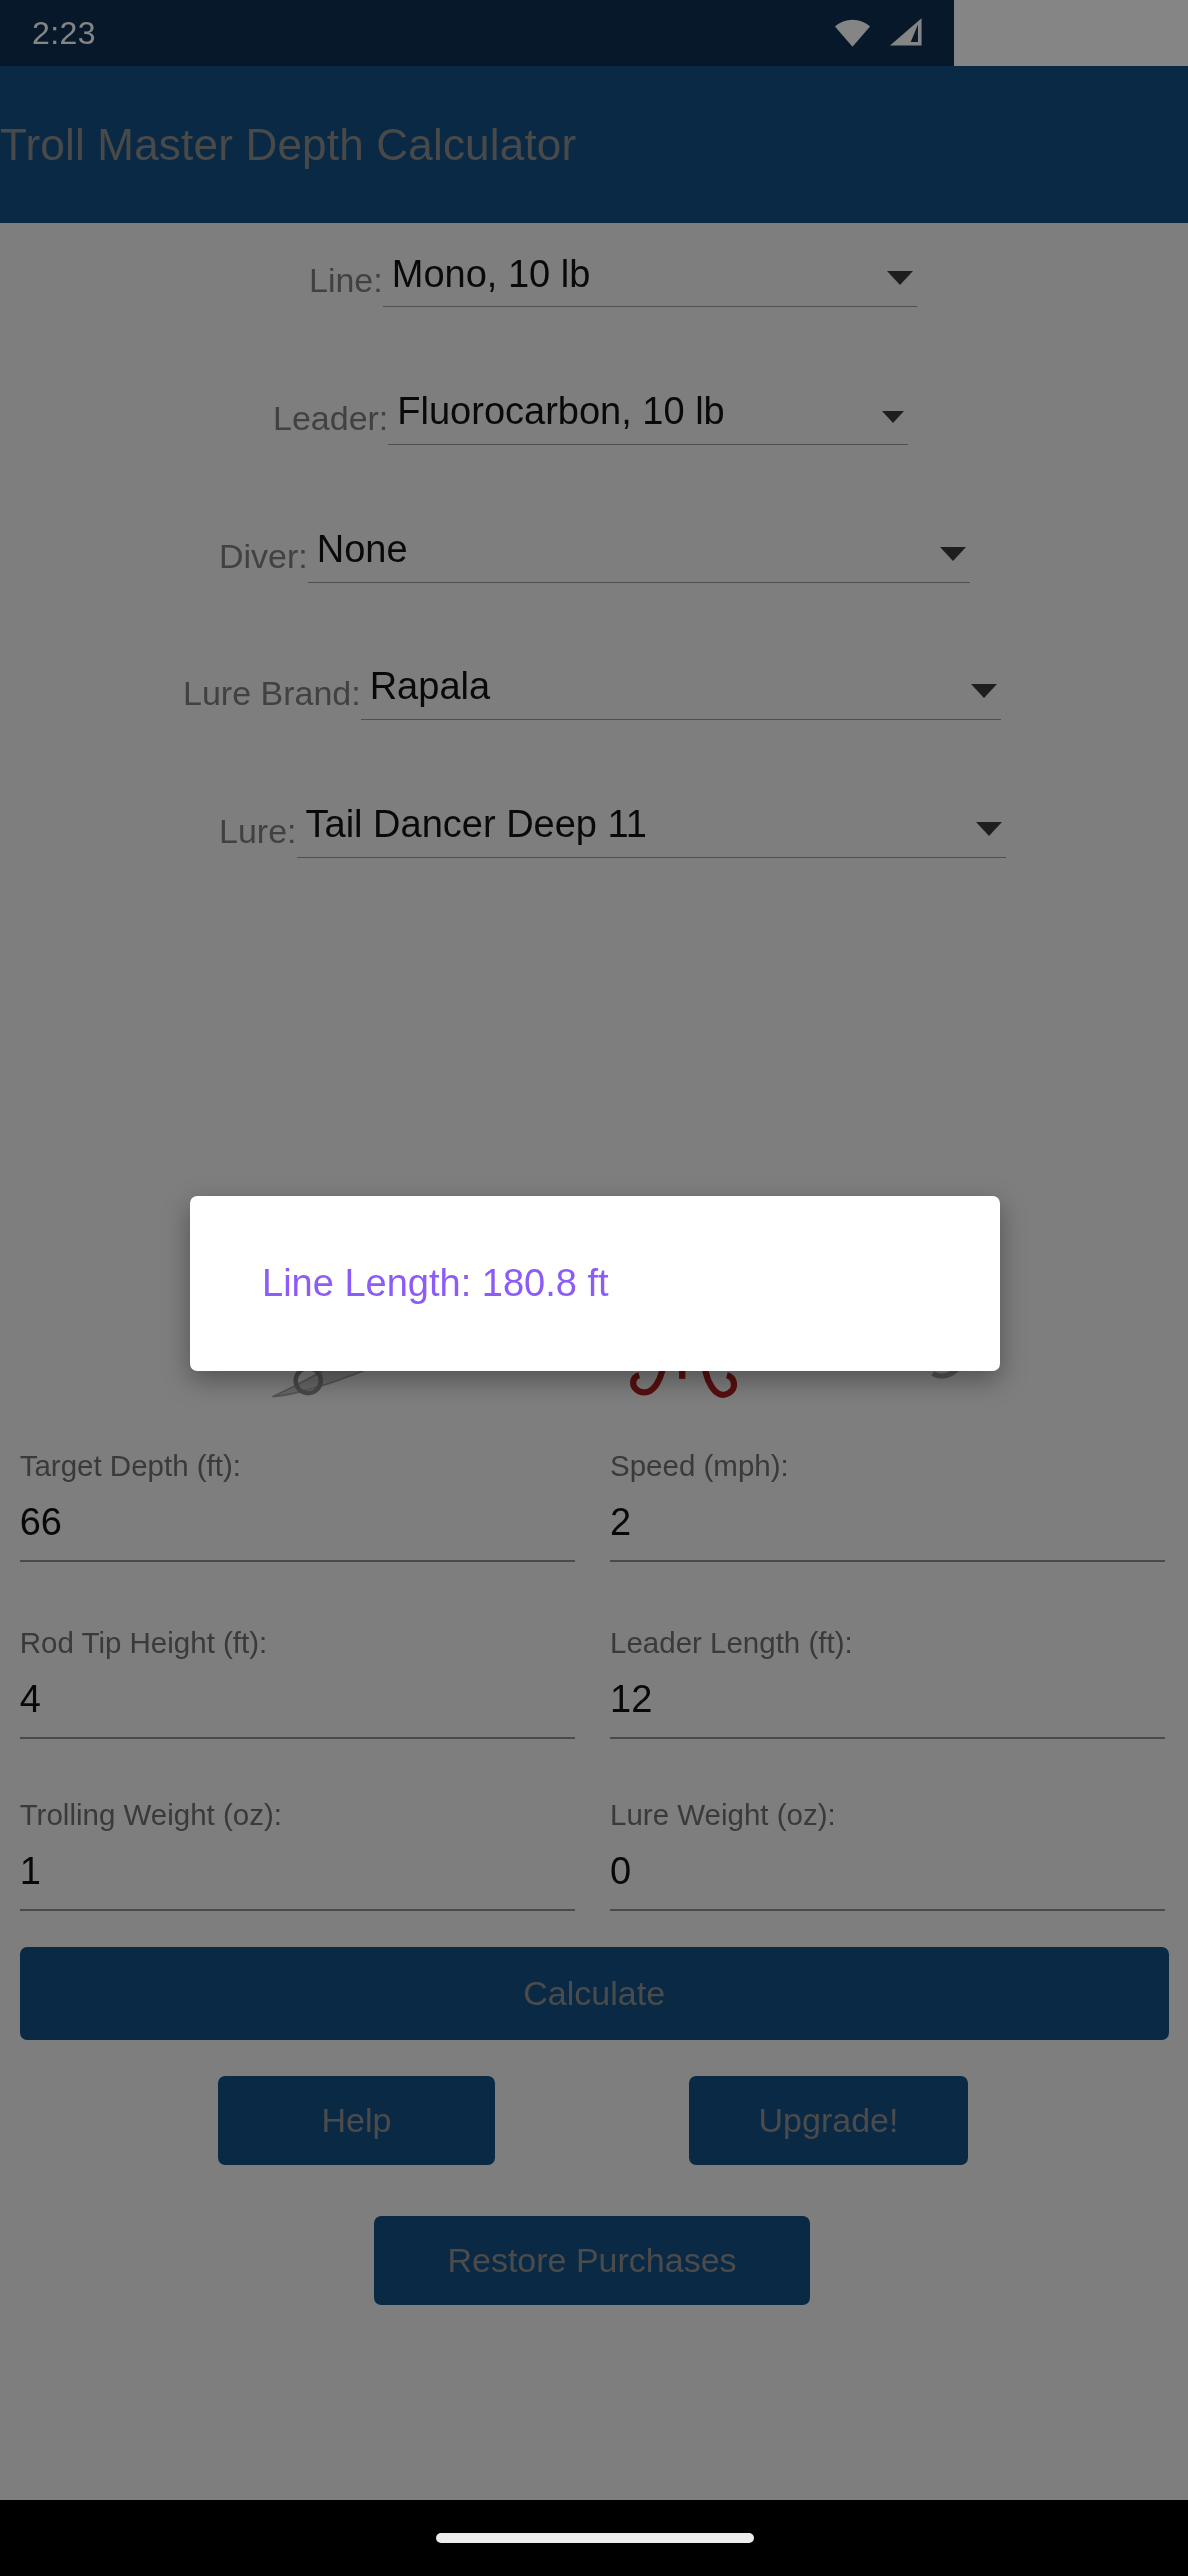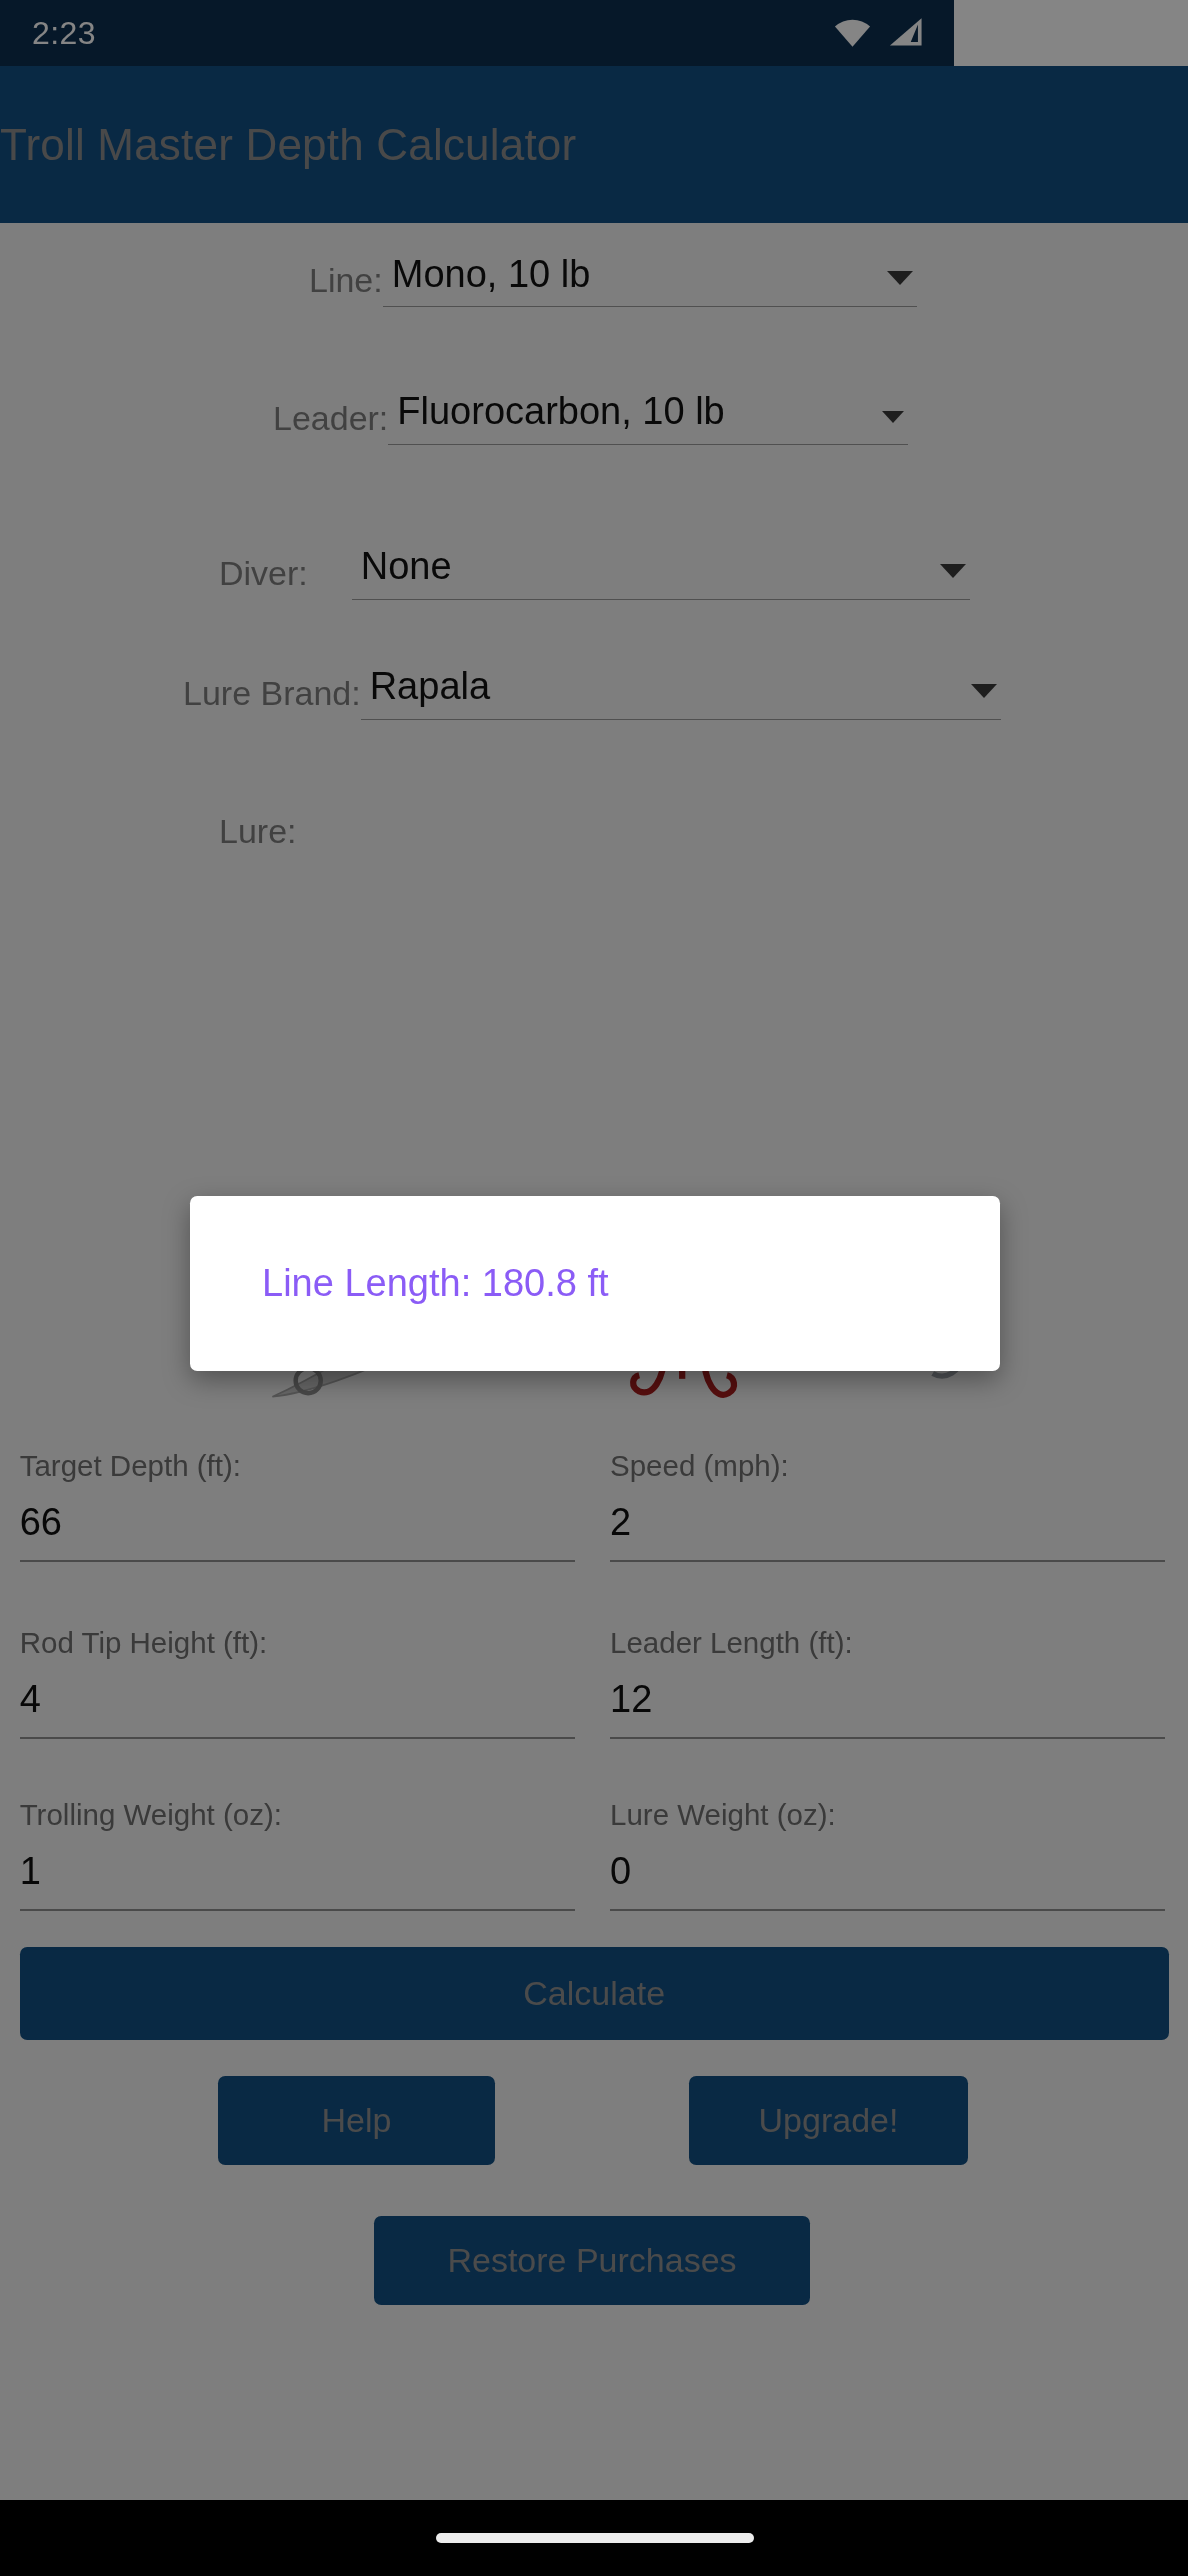--- a/index.html
+++ b/index.html
@@ -111,21 +111,21 @@
     flex: none;
   }
   .caret.small {
     border-left-width: 11.6px;
     border-right-width: 11.6px;
     border-top-width: 12.5px;
   }
 
   .row-line    { top: 7.2px;   left: 309px; width: 608px; }
   .row-leader  { top: 145px; left: 273px; width: 635px; }
-  .row-diver   { top: 300px; left: 219px; width: 751px; gap: 44px; }
+  .row-diver   { top: 283px; left: 219px; width: 751px; }
   .row-brand   { top: 420px; left: 183px; width: 818px; }
   .row-lure    { top: 558px; left: 219px; width: 787px; }
 
   
   .lure-wrap {
     position: absolute;
     top: 966px; left: 0;
     width: 1189px;
     height: 224px;
     overflow: hidden;
@@ -305,20 +305,24 @@
     <div class="select-row row-brand">
       <span class="select-label">Lure Brand:</span>
       <span class="select-field">
         <span class="select-value">Rapala</span>
         <span class="caret"></span>
       </span>
     </div>
 
     <div class="select-row row-lure">
       <span class="select-label">Lure:</span>
+      <span class="select-field">
+        <span class="select-value">Tail Dancer Deep 11</span>
+        <span class="caret"></span>
+      </span>
     </div>
 
     <div class="lure-wrap">
       <svg class="lure-svg" width="841" height="224" viewBox="0 0 940 250" aria-hidden="true">
 
         <path d="M300 120 C250 150 180 200 110 232 C150 228 210 206 268 178 C300 162 320 142 330 128 Z" fill="#c3c3c3" stroke="#9e9e9e" stroke-width="2" opacity="0.92"></path>
         <circle cx="150" cy="214" r="14" fill="none" stroke="#8a8a8a" stroke-width="5"></circle>
 
         <g stroke="#9aa0a6" stroke-width="6" fill="none">
           <path d="M820 150 C860 150 880 168 880 186"></path>

